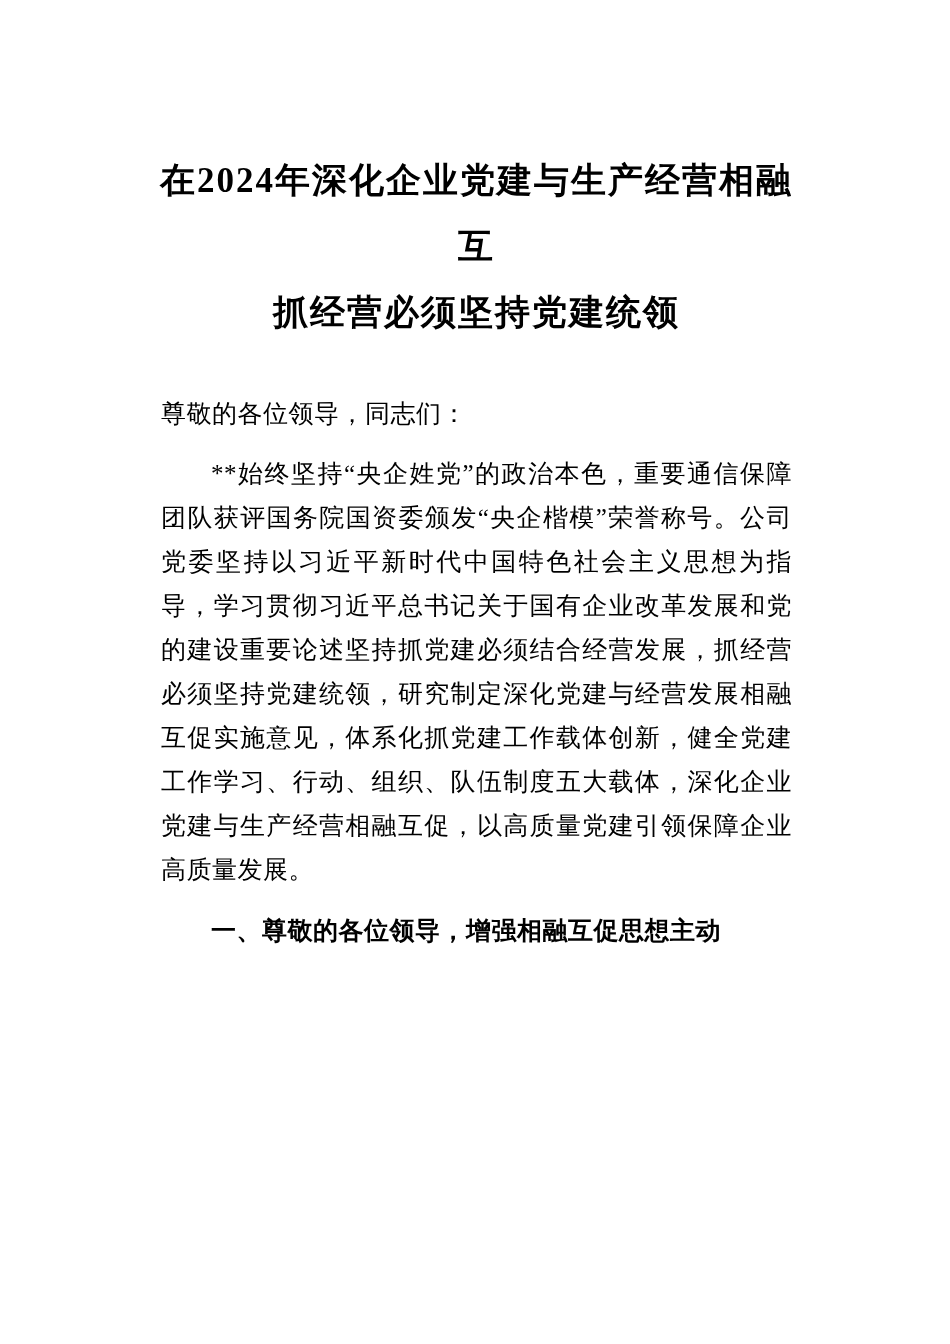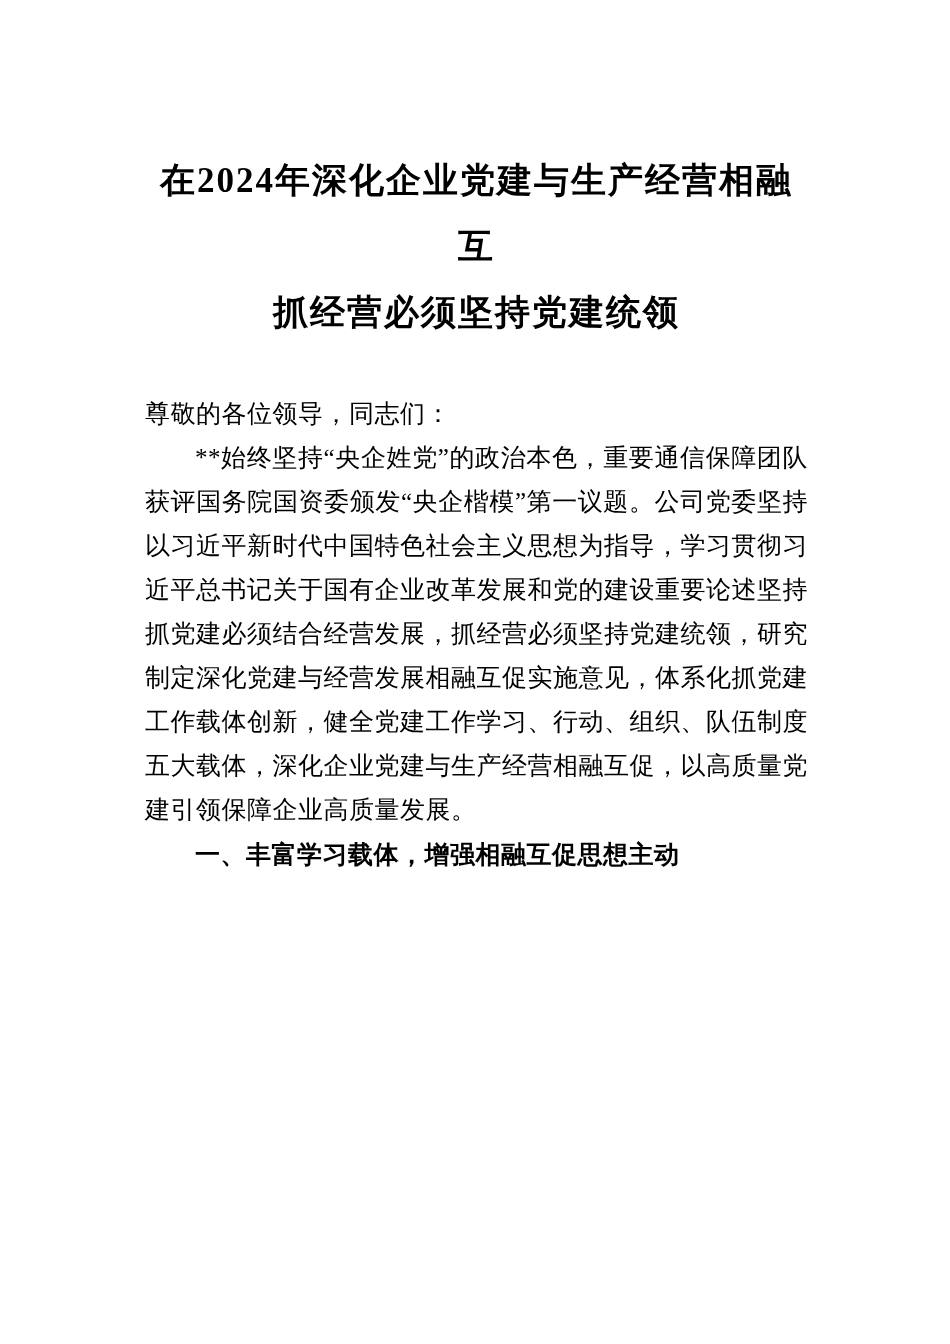--- a/index.html
+++ b/index.html
@@ -33,21 +33,21 @@
   .title-line {
     display: block;
   }
   .body-text {
     font-size: 25px;
     line-height: 44px;
     letter-spacing: 0.5px;
     text-align: justify;
   }
   .body-text p {
-    margin: 0;
+    margin: 16px;
   }
   .salutation {
     text-indent: 0;
   }
   .indent {
     text-indent: 2em;
   }
   .heading {
     text-indent: 2em;
     font-weight: bold;
@@ -61,19 +61,19 @@
 <div class="page">
 
   <h1 class="doc-title">
     <span class="title-line">在2024年深化企业党建与生产经营相融互</span>
     <span class="title-line">抓经营必须坚持党建统领</span>
   </h1>
 
   <div class="body-text">
     <p class="salutation">尊敬的各位领导，同志们：</p>
 
-    <p class="indent">**始终坚持“央企姓党”的政治本色，重要通信保障团队获评国务院国资委颁发“央企楷模”第一议题。公司党委坚持以习近平新时代中国特色社会主义思想为指导，学习贯彻习近平总书记关于国有企业改革发展和党的建设重要论述坚持抓党建必须结合经营发展，抓经营必须坚持党建统领，研究制定深化党建与经营发展相融互促实施意见，体系化抓党建工作载体创新，健全党建工作学习、行动、组织、队伍制度五大载体，深化企业党建与生产经营相融互促，以高质量党建引领保障企业高质量发展。</p>
+    <p class="indent">**始终坚持“央企姓党”的政治本色，重要通信保障团队获评国务院国资委颁发“央企楷模”荣誉称号。公司党委坚持以习近平新时代中国特色社会主义思想为指导，学习贯彻习近平总书记关于国有企业改革发展和党的建设重要论述坚持抓党建必须结合经营发展，抓经营必须坚持党建统领，研究制定深化党建与经营发展相融互促实施意见，体系化抓党建工作载体创新，健全党建工作学习、行动、组织、队伍制度五大载体，深化企业党建与生产经营相融互促，以高质量党建引领保障企业高质量发展。</p>
 
-    <p class="heading">一、丰富学习载体，增强相融互促思想主动</p>
+    <p class="heading">一、尊敬的各位领导，增强相融互促思想主动</p>
 
   </div>
 
 </div>
 
 </body></html>

